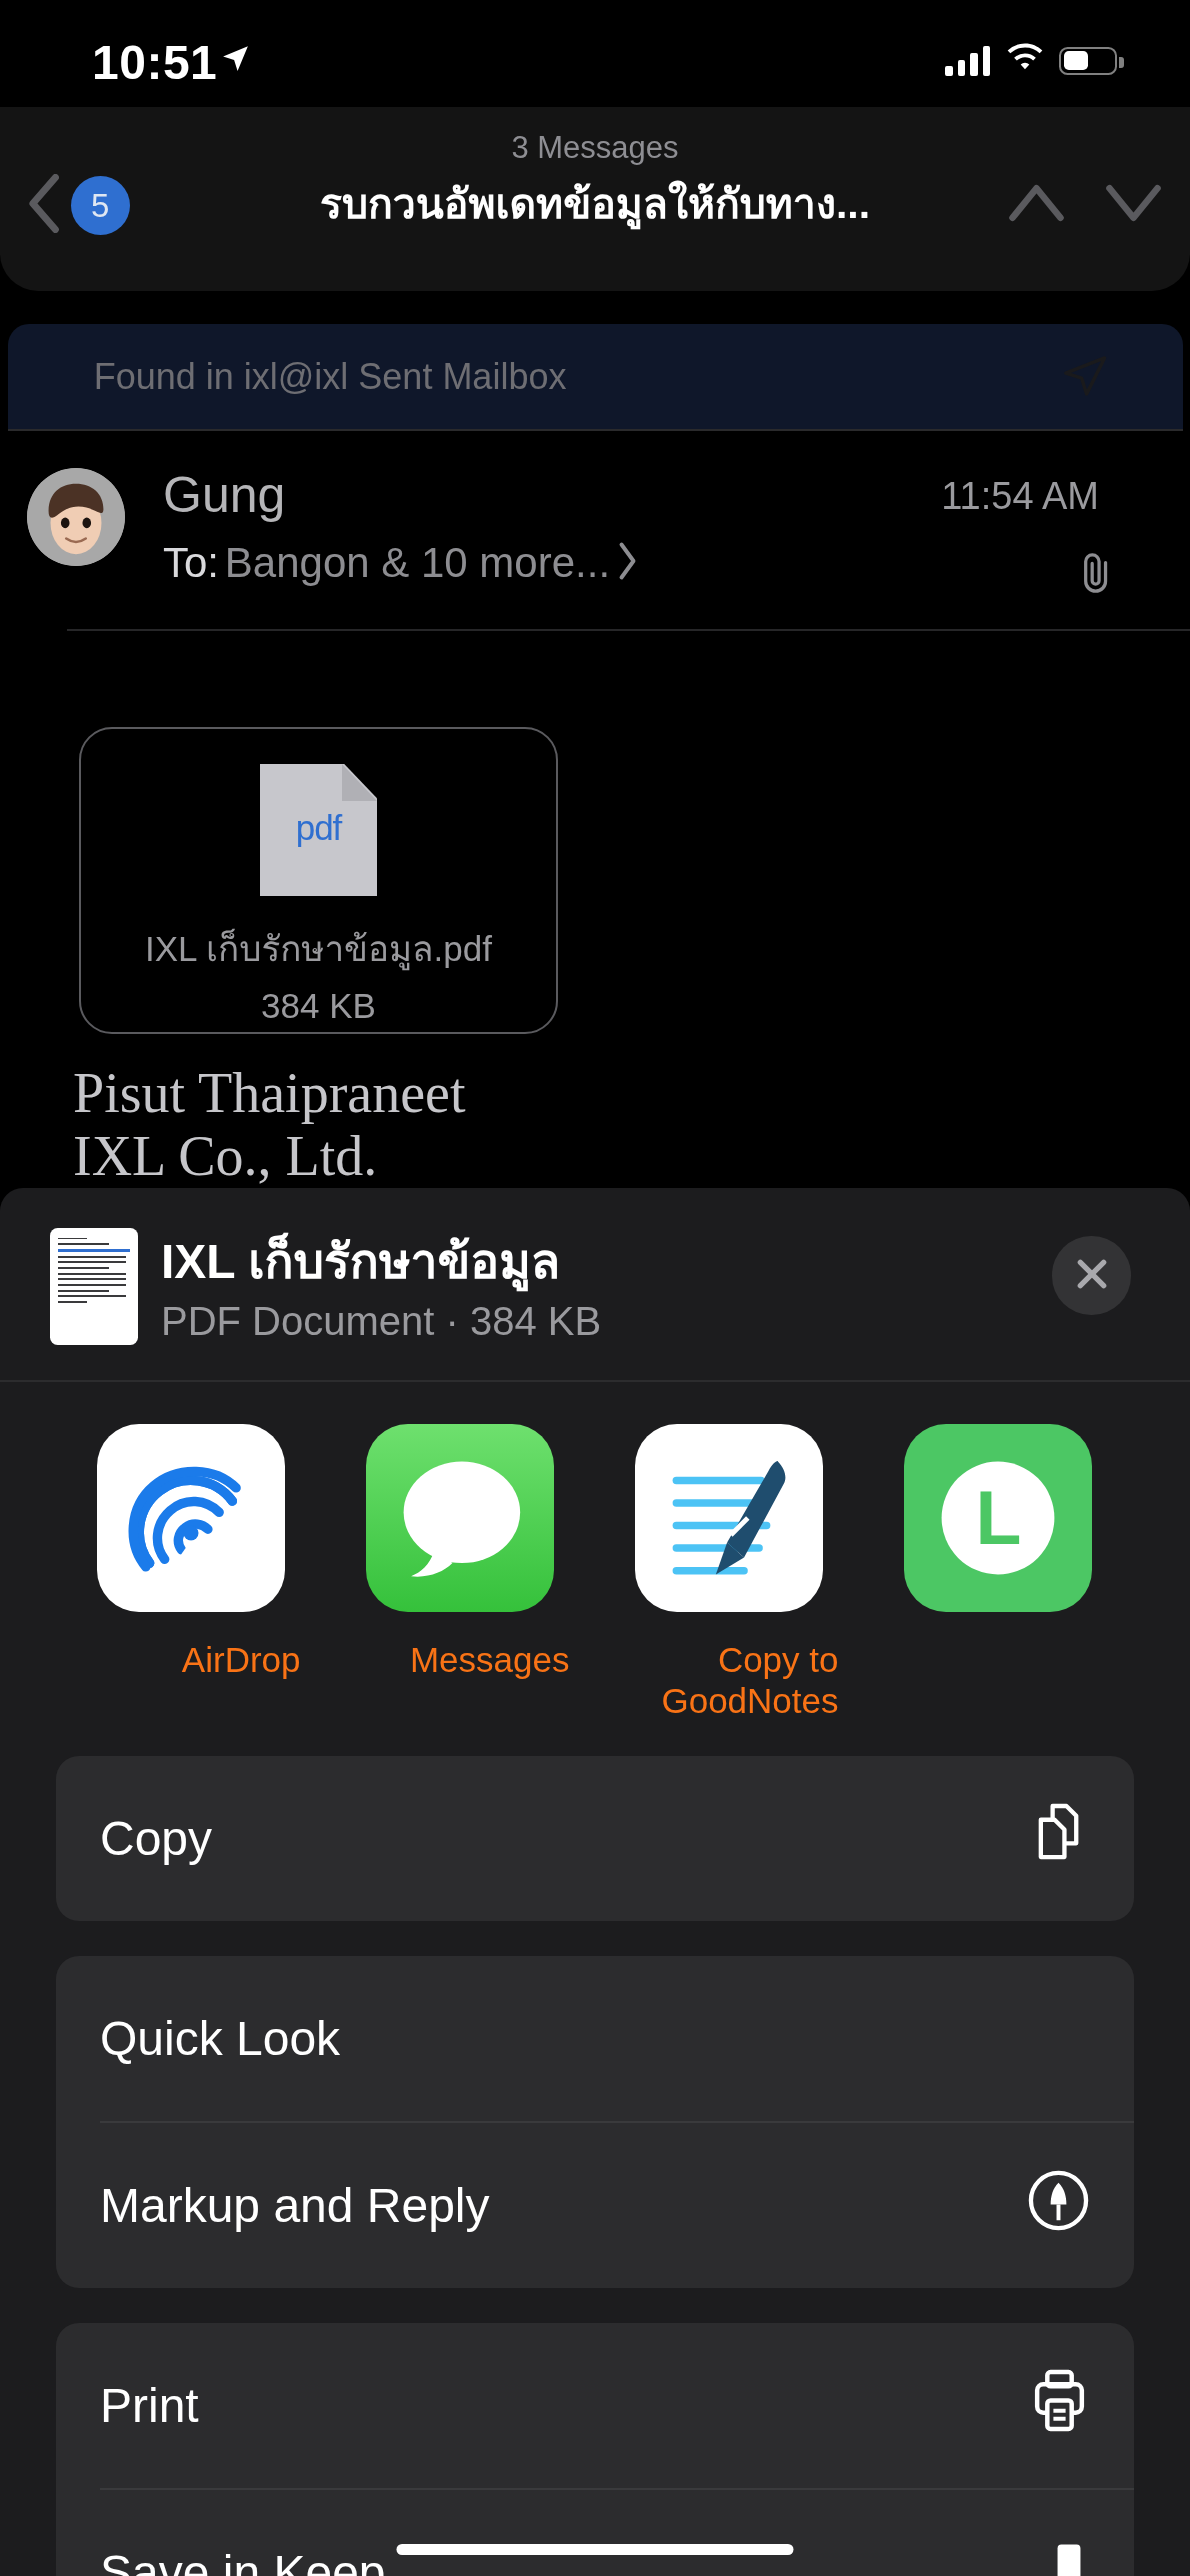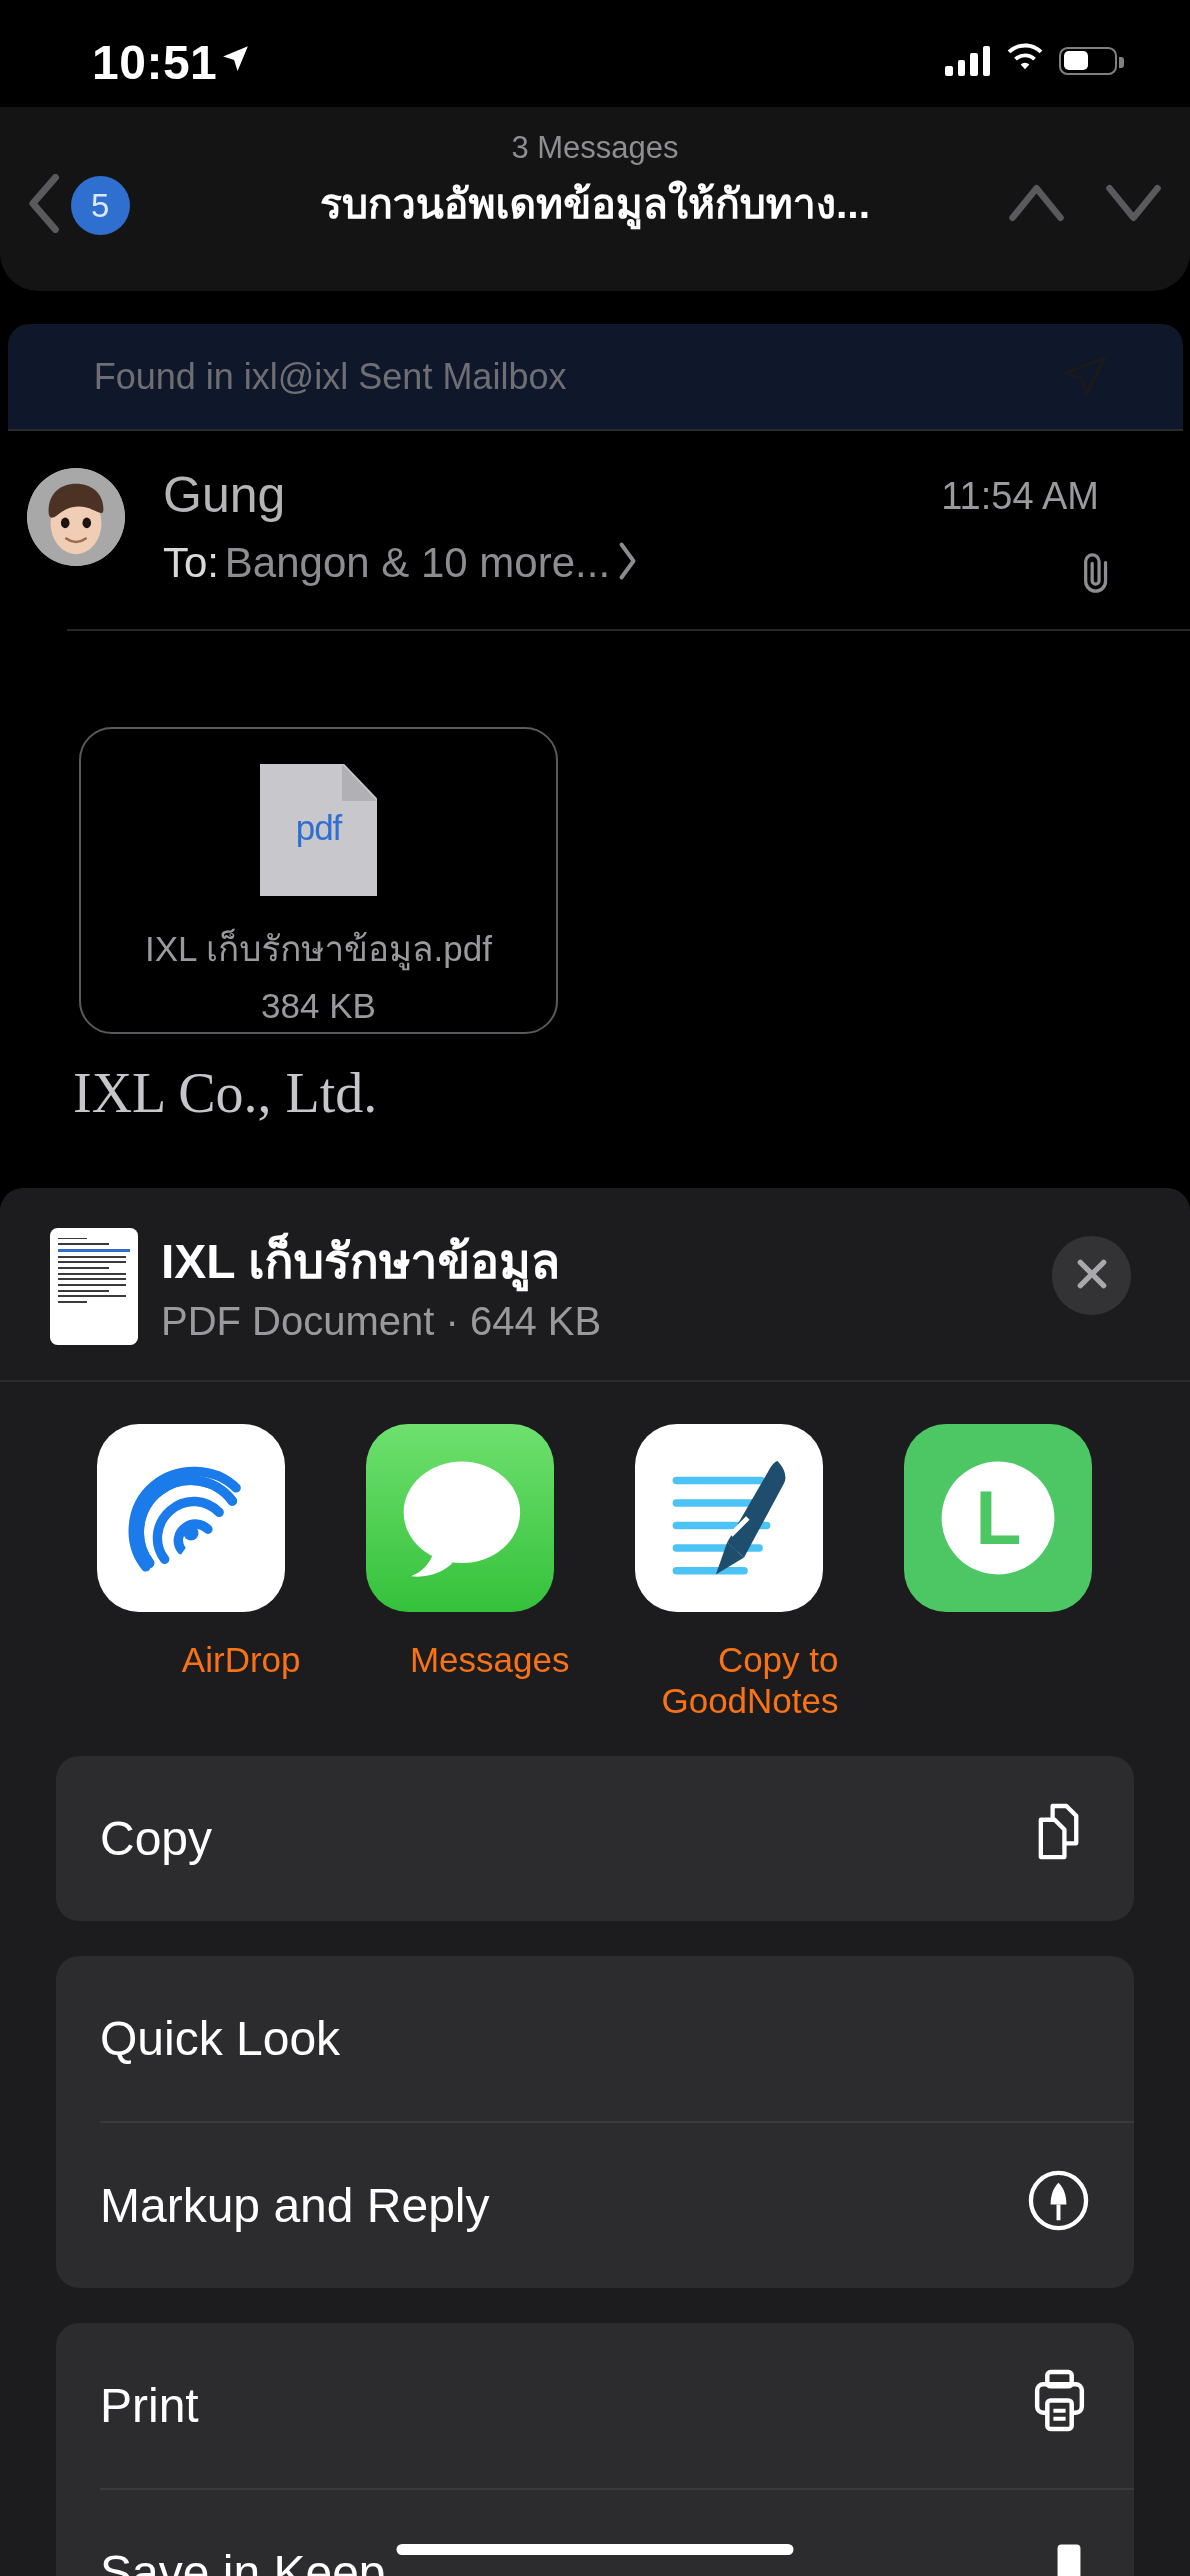--- a/index.html
+++ b/index.html
@@ -253,20 +253,21 @@
       <div class="pdf-glyph">
         <span class="page"></span>
           <span class="fold"></span>
         <span class="lbl">pdf</span>
       </div>
       <div class="attach-name">IXL เก็บรักษาข้อมูล.pdf</div>
       <div class="attach-size">384 KB</div>
     </div>
 
     <div class="signature">
+      <div class="sig-line">Pisut Thaipraneet</div>
       <div class="sig-line">IXL Co., Ltd.</div>
     </div>
   </div>
 
   <div class="sheet">
 
     <div class="sheet-head">
       <div class="thumb">
         <div class="tl s"></div>
           <div class="tl m"></div>
@@ -275,21 +276,21 @@
           <div class="tl f"></div>
           <div class="tl m"></div>
         <div class="tl f"></div>
           <div class="tl f"></div>
           <div class="tl f"></div>
         <div class="tl m"></div>
           <div class="tl f"></div>
           <div class="tl s"></div>
       </div>
       <div class="sheet-title">IXL เก็บรักษาข้อมูล</div>
-      <div class="sheet-sub">PDF Document · 644 KB</div>
+      <div class="sheet-sub">PDF Document · 384 KB</div>
       <div class="close-btn">
         <span>
           <svg width="40" height="40" viewBox="0 0 24 24">
               <path d="M5 5l14 14M19 5 5 19" stroke="#a9a9ad" stroke-width="3.2" stroke-linecap="round"></path>
             </svg>
         </span>
       </div>
     </div>
     <div class="sheet-sep"></div>
 

